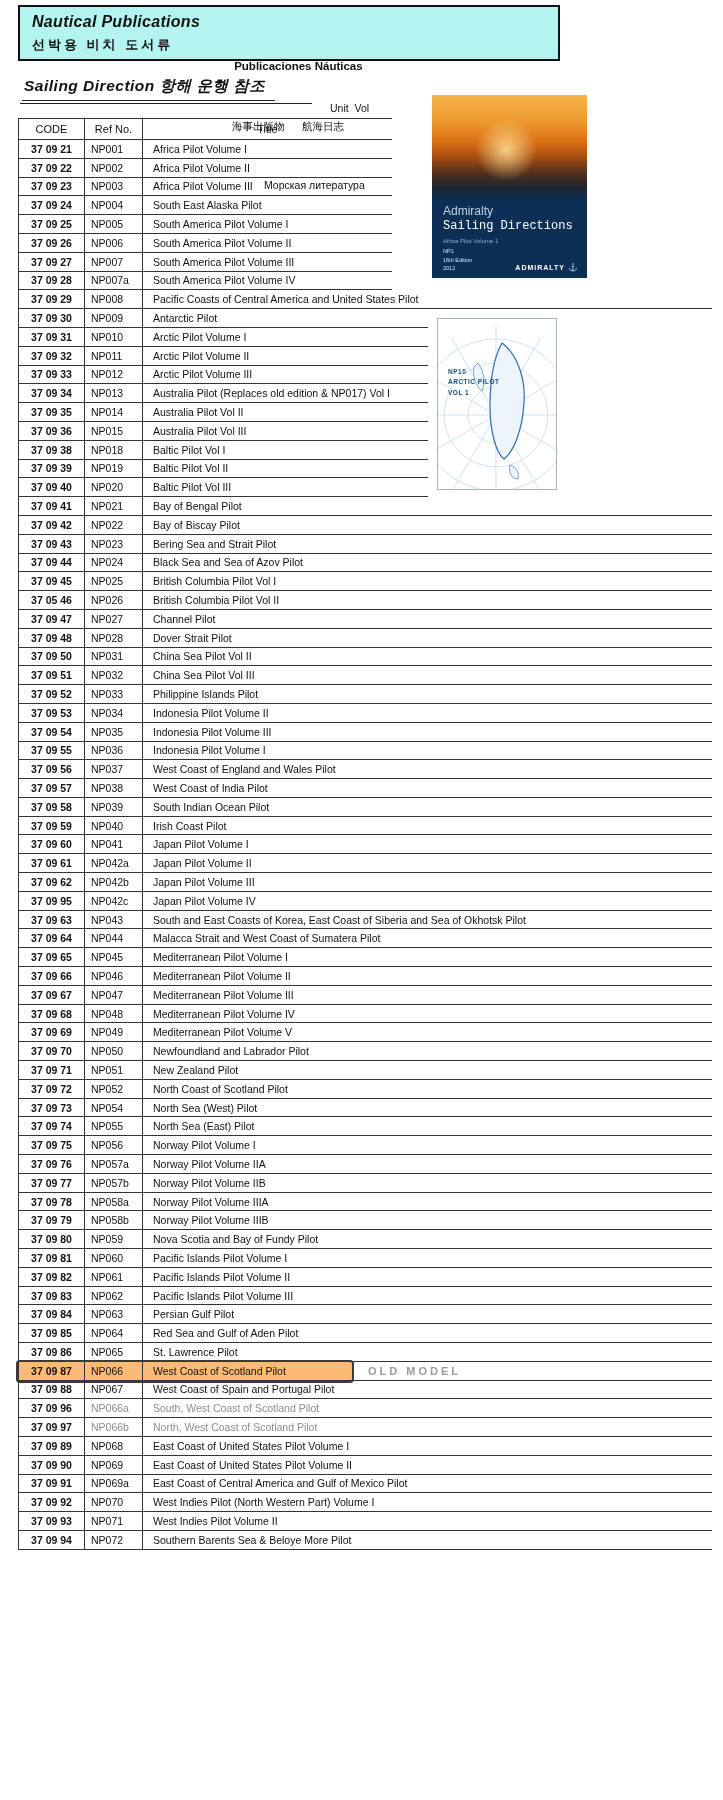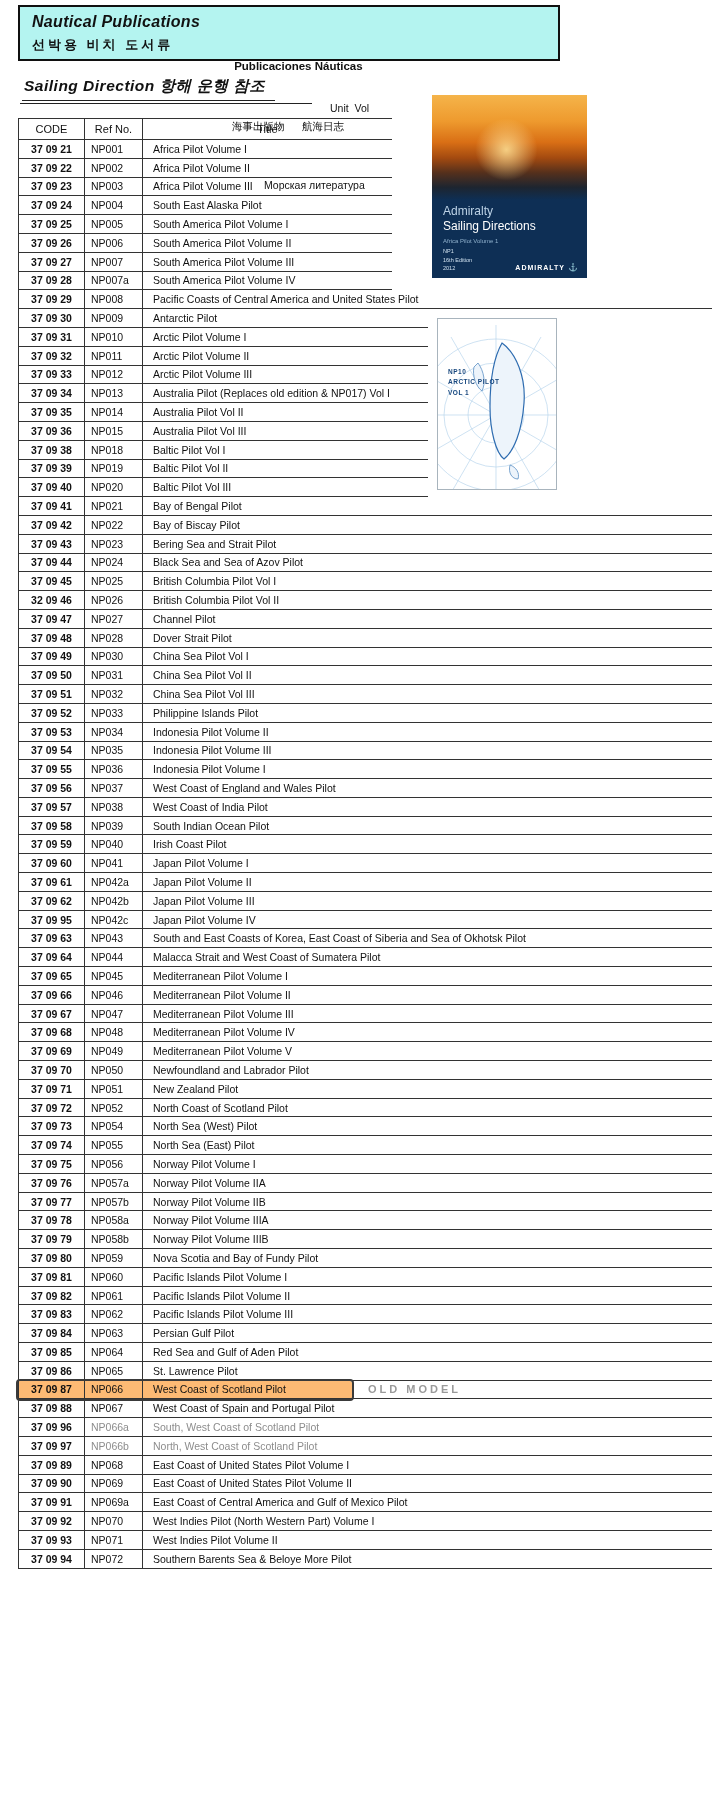--- a/index.html
+++ b/index.html
@@ -93,21 +93,21 @@
     background: #0e2f55; overflow: hidden; margin-left: 24px;
   }
   .cover-photo {
     height: 105px;
     background:
       radial-gradient(circle at 48% 52%, rgba(255,226,150,.85), rgba(255,226,150,0) 32%),
       linear-gradient(180deg, #f5b44a 0%, #ee9a2e 25%, #d96f15 45%, #a34a10 60%, #55301c 74%, #1d2530 88%, #0e2f55 100%);
   }
   .cover-text { position: absolute; left: 11px; top: 109px; line-height: 1.25; }
   .cover-brand { color: #bcd2e6; font-size: 12px; }
-  .cover-series { color: #ffffff; font-size: 12px; }
+  .cover-series { color: #ffffff; font-size: 12px; font-family: Liberation Mono, monospace; }
   .cover-sub { color: #8fb0cc; font-size: 6px; margin-top: 4px; }
   .cover-footer {
     position: absolute; left: 11px; right: 8px; bottom: 6px;
     display: flex; justify-content: space-between; align-items: flex-end;
   }
   .cover-edition { color: #cfe0ee; font-size: 5.5px; white-space: pre-line; line-height: 1.5; }
   .cover-publisher { color: #ffffff; font-size: 7px; font-weight: bold; letter-spacing: 1px; display: flex; align-items: center; gap: 3px; }
   .anchor-glyph { font-size: 8px; }
 
   
@@ -335,47 +335,39 @@
       <div class="t-row w-f">
     <div class="cell-group">
       <div class="cell c-code">37 09 45</div>
       <div class="cell c-ref">NP025</div>
       <div class="cell c-title">British Columbia Pilot Vol I</div>
     </div>
 
   </div>
       <div class="t-row w-f">
     <div class="cell-group">
-      <div class="cell c-code">32 09 46</div>
+      <div class="cell c-code">37 05 46</div>
       <div class="cell c-ref">NP026</div>
       <div class="cell c-title">British Columbia Pilot Vol II</div>
     </div>
 
   </div>
       <div class="t-row w-f">
     <div class="cell-group">
       <div class="cell c-code">37 09 47</div>
       <div class="cell c-ref">NP027</div>
       <div class="cell c-title">Channel Pilot</div>
     </div>
 
   </div>
       <div class="t-row w-f">
     <div class="cell-group">
       <div class="cell c-code">37 09 48</div>
       <div class="cell c-ref">NP028</div>
       <div class="cell c-title">Dover Strait Pilot</div>
-    </div>
-
-  </div>
-      <div class="t-row w-f">
-    <div class="cell-group">
-      <div class="cell c-code">37 09 49</div>
-      <div class="cell c-ref">NP030</div>
-      <div class="cell c-title">China Sea Pilot Vol I</div>
     </div>
 
   </div>
       <div class="t-row w-f">
     <div class="cell-group">
       <div class="cell c-code">37 09 50</div>
       <div class="cell c-ref">NP031</div>
       <div class="cell c-title">China Sea Pilot Vol II</div>
     </div>
 

